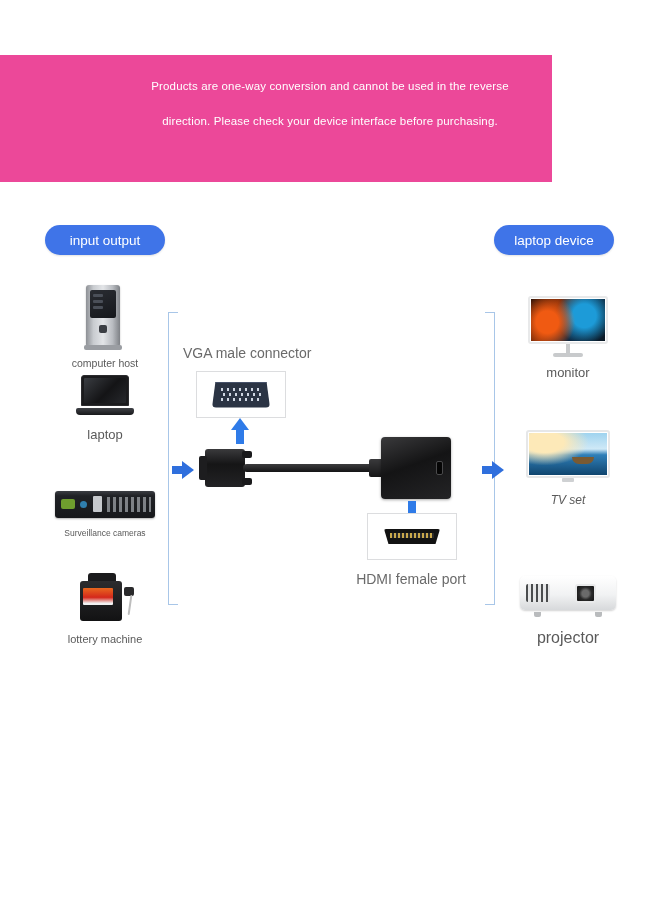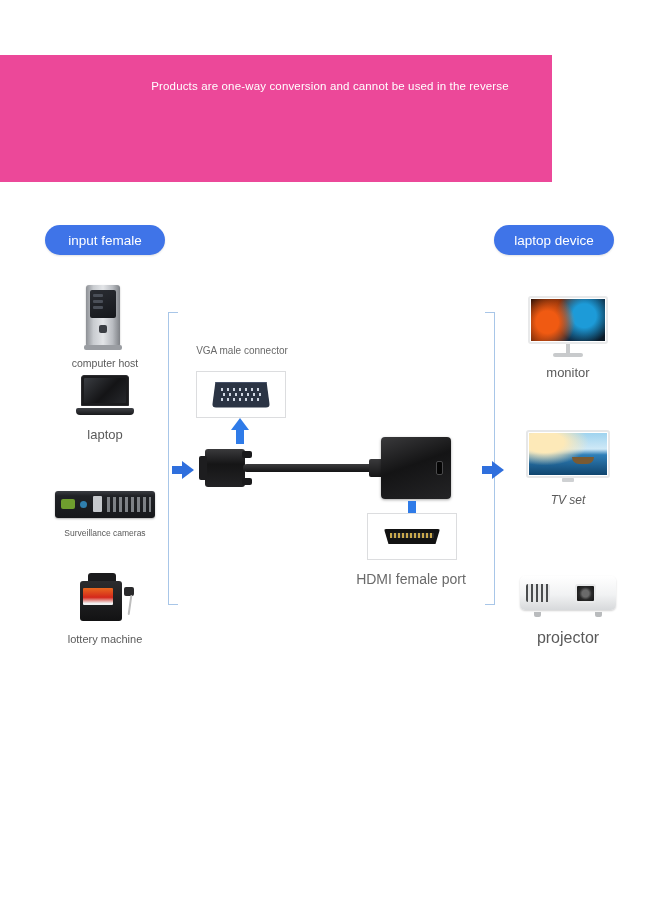--- a/index.html
+++ b/index.html
@@ -332,21 +332,21 @@
     position:absolute;
     background:#ffffff;
     border:1px solid #dcdddf;
     display:flex;
     align-items:center;
     justify-content:center;
   }
   .callout-label {
     position:absolute;
     color:#6a6a6a;
-    font-size:10px;
+    font-size:14px;
     white-space:nowrap;
     text-align:center;
   }
 
   
   .vga-port {
     width: 58px; height: 26px;
     background:#2b3444;
     border-radius: 4px / 5px;
     position:relative;
@@ -424,24 +424,25 @@
     border:1px solid #4a4a4c;
     border-radius:2px;
     box-sizing:border-box;
   }
 </style>
 </head>
 <body>
 
 <div class="banner">
   <div class="banner-line l1">Products are one-way conversion and cannot be used in the reverse</div>
+  <div class="banner-line l2">direction. Please check your device interface before purchasing.</div>
 </div>
 
 <div class="pill pill-in">
-  <span>input female</span>
+  <span>input output</span>
 </div>
 <div class="pill pill-out">
   <span>laptop device</span>
 </div>
 
 <div class="dev" style="left:45px; top:285px; width:120px;">
   <div class="dev-art" style="width:38px;">
     <div class="tower">
       <div class="face"></div>
       <div class="btn"></div>

